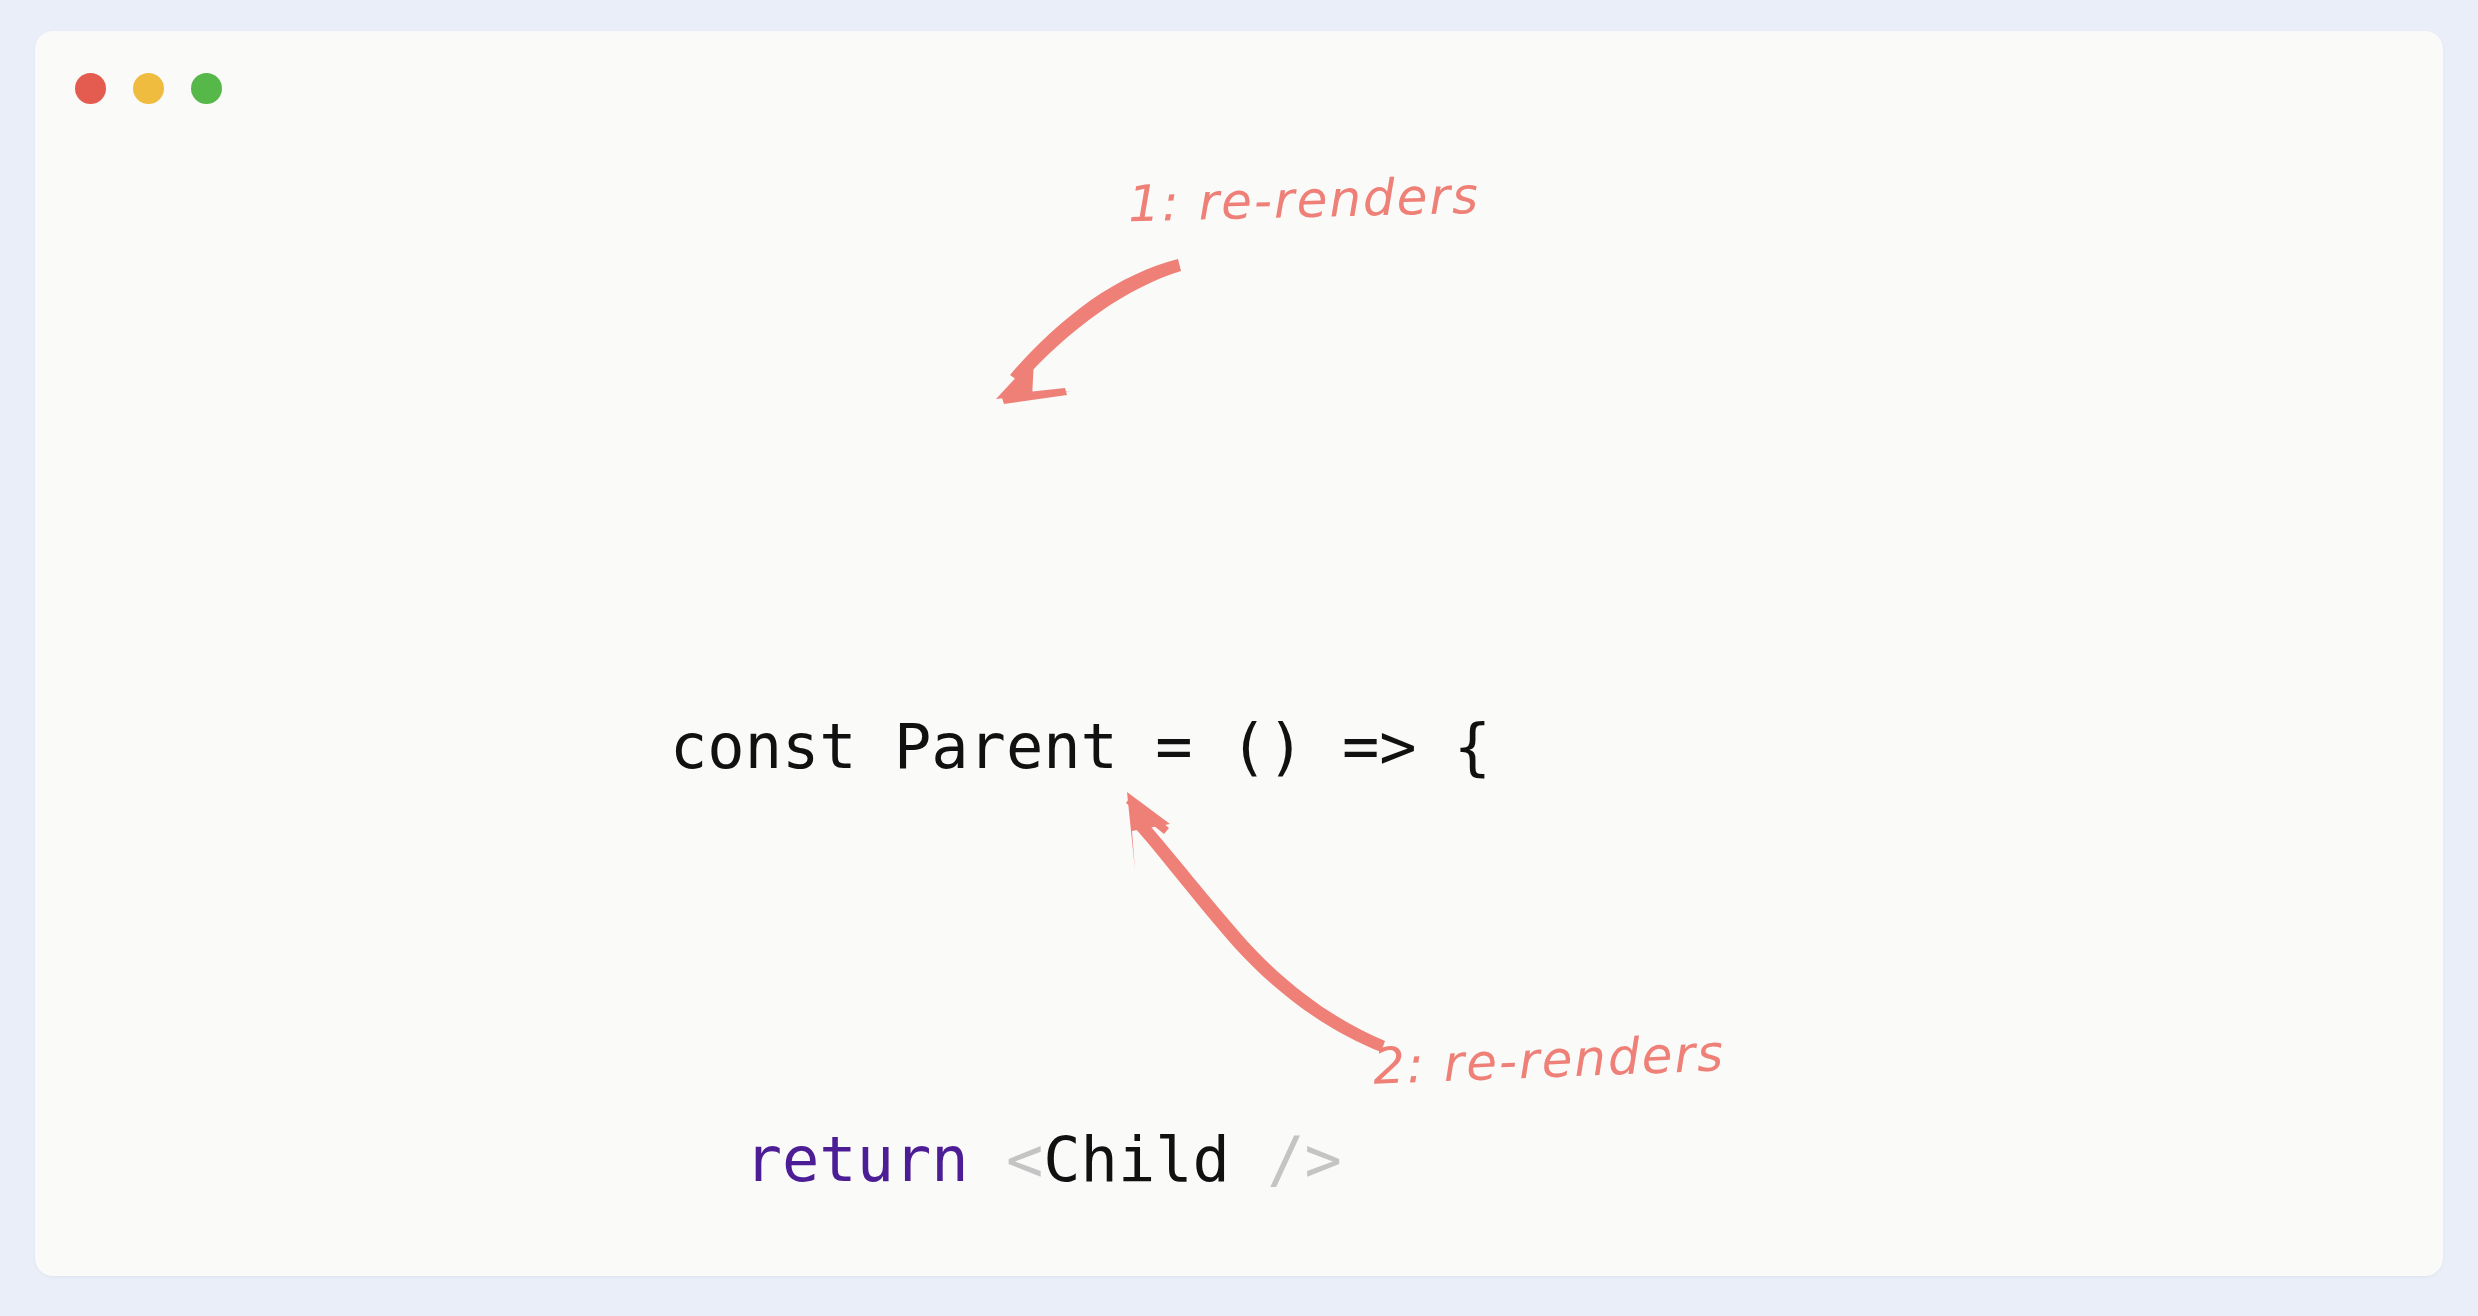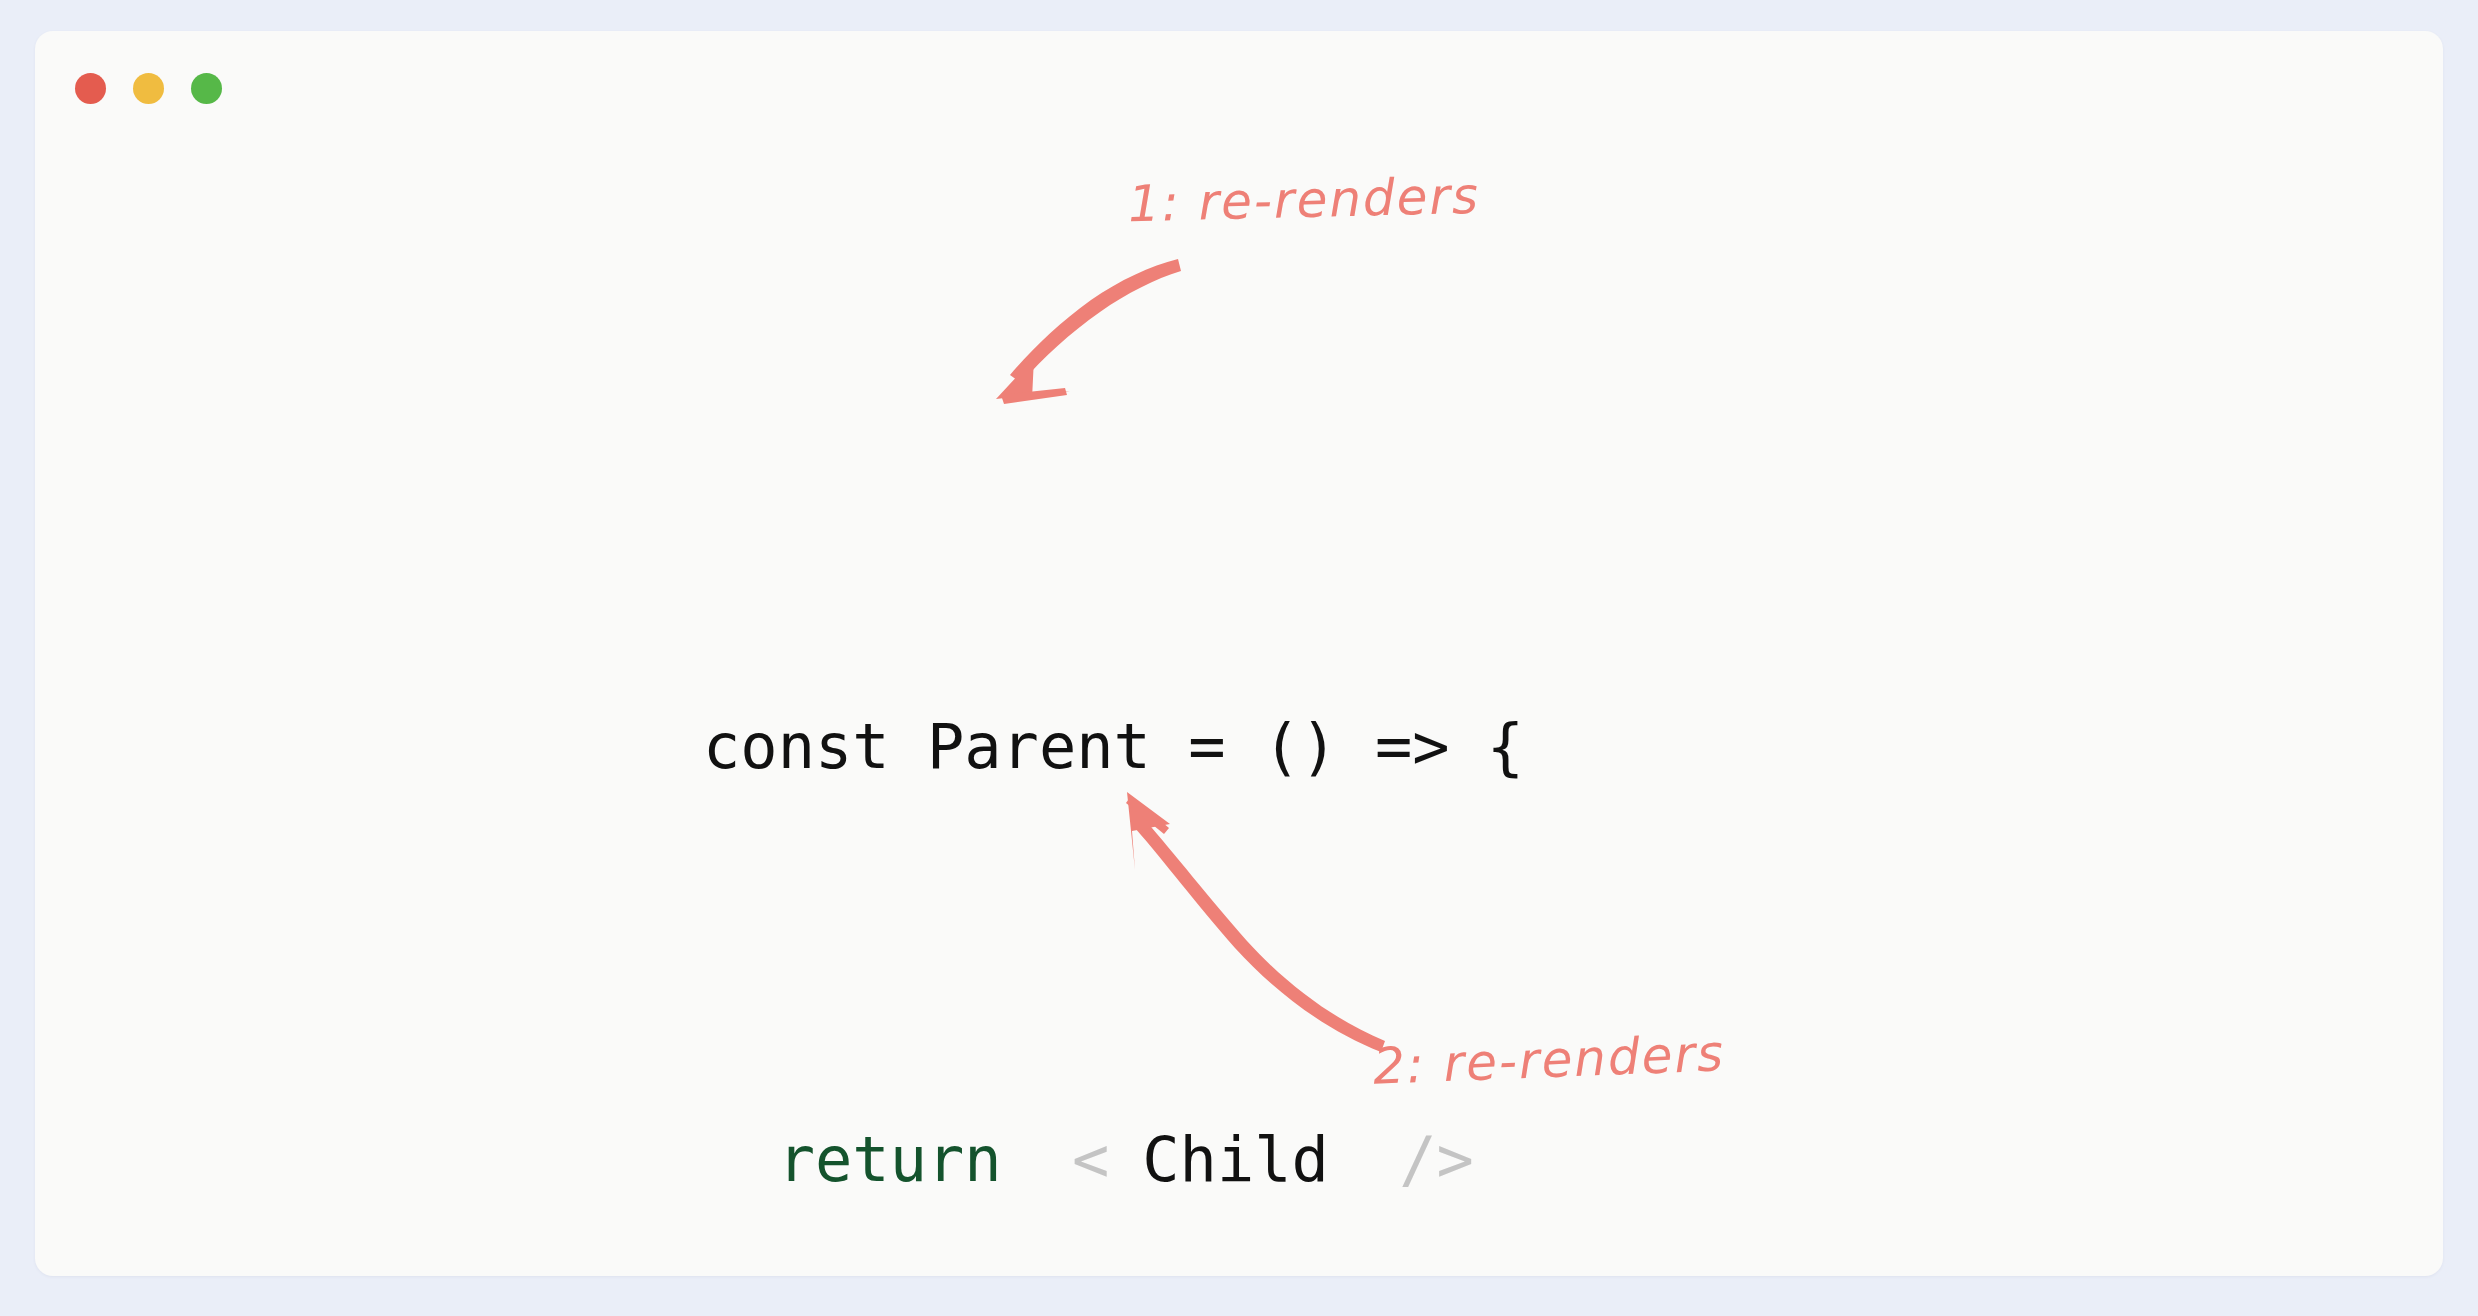--- a/index.html
+++ b/index.html
@@ -72,23 +72,23 @@
     color: #111111;
     white-space: pre;
     user-select: text;
   }
   .code-line {
     white-space: pre;
     display: block;
     height: 115px;
   }
   .code-line.line-return { margin-top: 68px; }
-  .tok-keyword { color: #14532d; }
+  .tok-keyword { color: #4c1d95; }
   .tok-punct   { color: #c4c4c4; }
-  .tok-plain   { color: #111111; margin-left: 33px; }
+  .tok-plain   { color: #111111; }
 
   
   .annotation-layer {
     position: absolute;
     left: 0;
     top: 0;
     width: 2408px;
     height: 1245px;
     pointer-events: none;
   }

